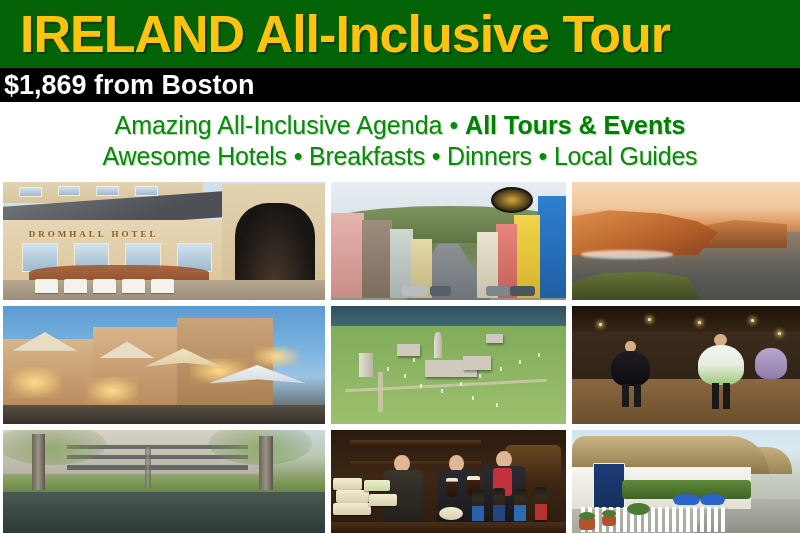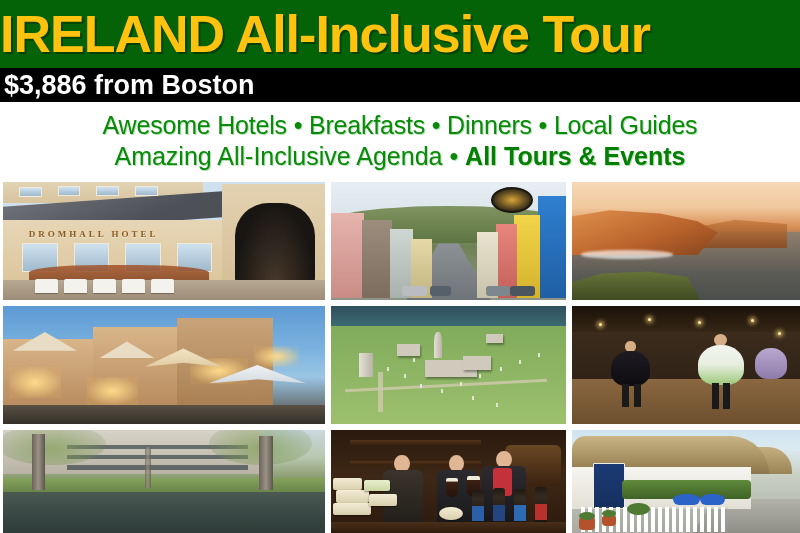--- a/index.html
+++ b/index.html
@@ -30,21 +30,21 @@
     align-items: center;
     overflow: hidden;
   }
   .headline-text {
     font-family: "Liberation Sans", sans-serif;
     font-weight: bold;
     font-size: 52px;
     line-height: 1;
     letter-spacing: -1px;
     color: #FFC20E;
-    padding-left: 0;
+    padding-left: 20px;
     white-space: nowrap;
     text-shadow: 2px 2px 0 rgba(0,0,0,0.35);
     transform: scaleX(1.0);
   }
 
   
   .price-bar {
     position: absolute;
     left: 0; top: 68px;
     width: 800px; height: 34px;
@@ -433,28 +433,28 @@
 </head>
 <body>
 
 <div class="poster">
 
   <div class="headline-banner">
     <div class="headline-text">IRELAND All-Inclusive Tour</div>
   </div>
 
   <div class="price-bar">
-    <div class="price-text">$3,886 from Boston</div>
+    <div class="price-text">$1,869 from Boston</div>
   </div>
 
   <div class="features">
-    <div class="feature-line feature-line-1">Awesome Hotels • Breakfasts • Dinners •  Local Guides</div>
     <div class="feature-line feature-line-2">
       <span>Amazing All-Inclusive Agenda • </span><span class="bold-part">All Tours &amp; Events</span>
     </div>
+    <div class="feature-line feature-line-1">Awesome Hotels • Breakfasts • Dinners •  Local Guides</div>
   </div>
 
   <div class="photo-grid">
 
     <div class="photo p-dromhall">
       <div class="layer upper"></div>
       <div class="layer roof"></div>
       <div class="layer facade"></div>
       <div class="layer entrance"></div>
       <div class="layer arch"></div>

